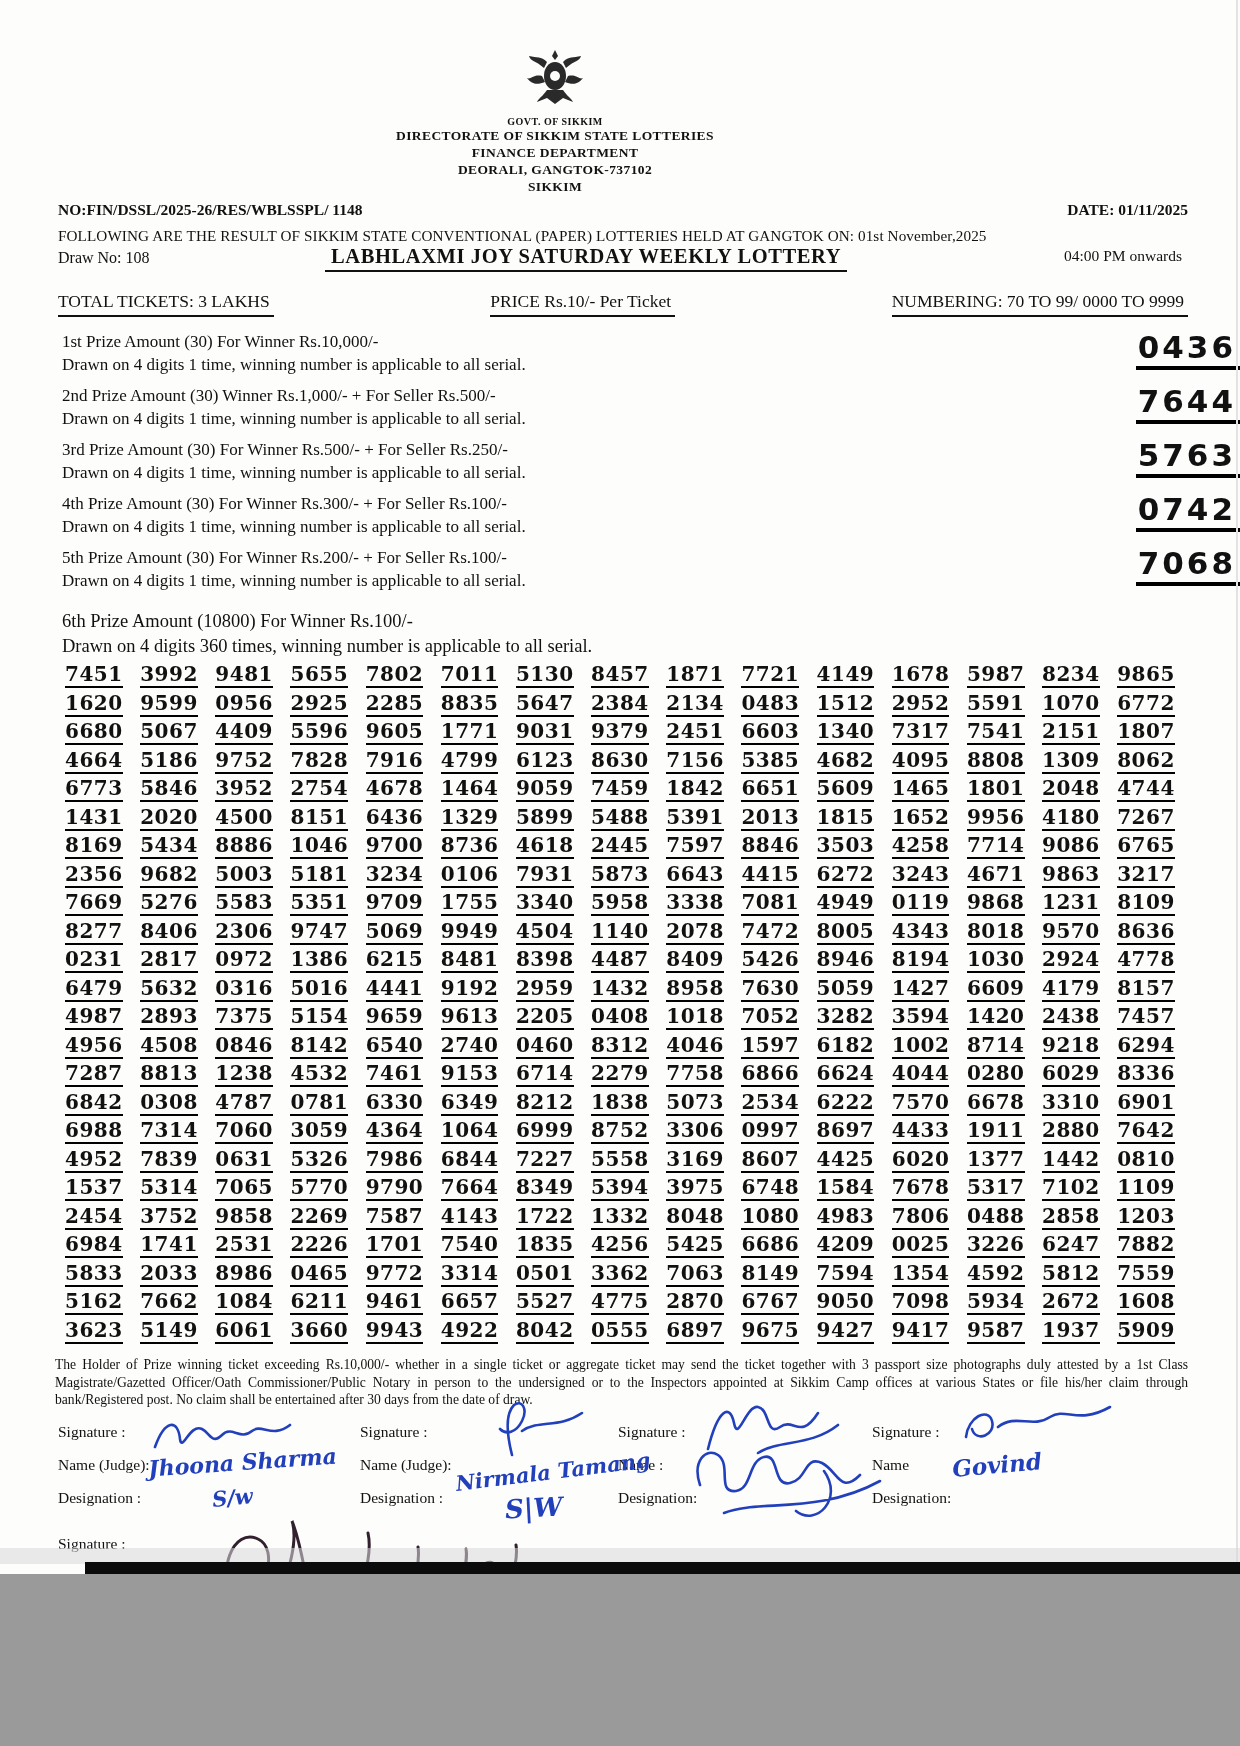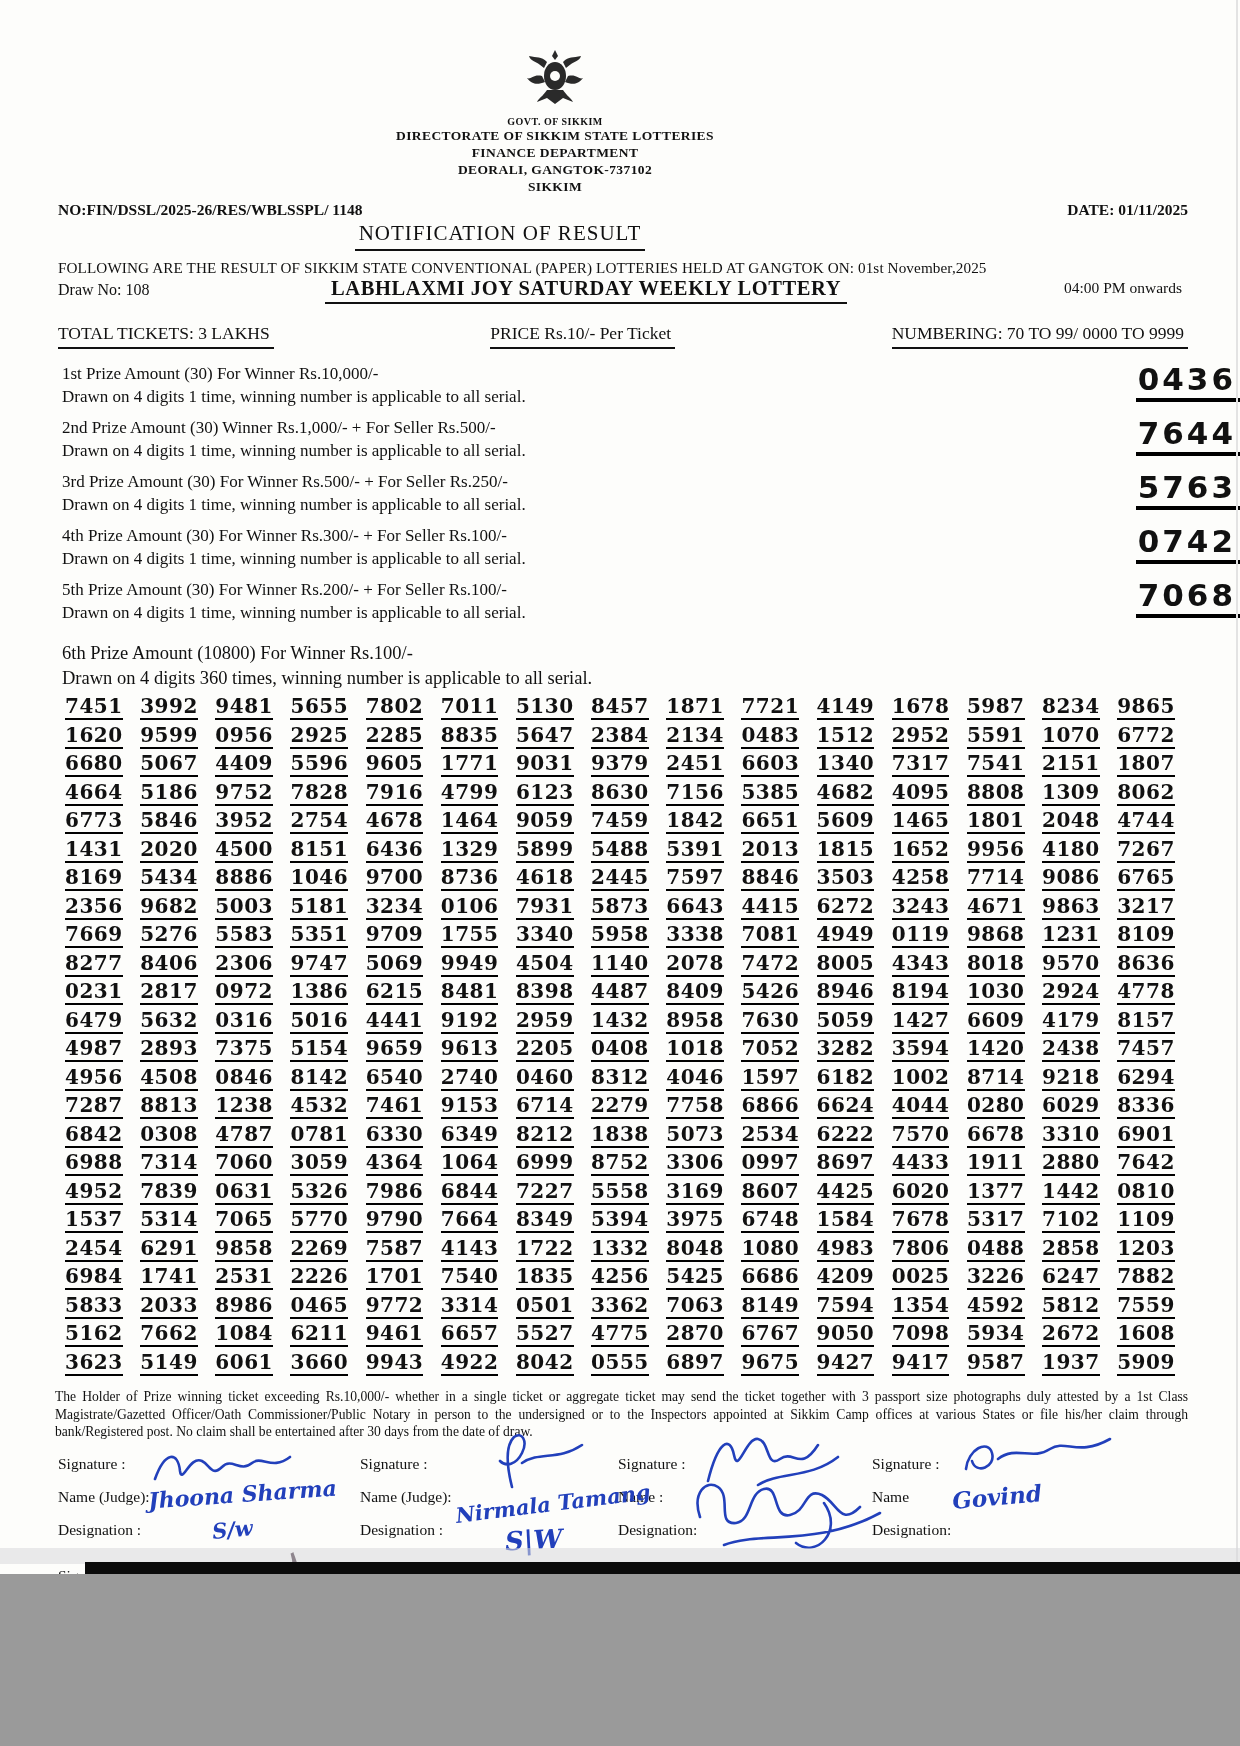--- a/index.html
+++ b/index.html
@@ -84,23 +84,20 @@
     <div class="org-line">FINANCE DEPARTMENT</div>
     <div class="org-line">DEORALI, GANGTOK-737102</div>
     <div class="org-line">SIKKIM</div>
   </div>
 
   <div class="docline">
     <span>NO:FIN/DSSL/2025-26/RES/WBLSSPL/ 1148</span>
     <span>DATE: 01/11/2025</span>
   </div>
 
-  <div class="main-title-wrap">
-    <span class="main-title">NOTIFICATION OF RESULT</span>
-  </div>
 
   <div class="following">FOLLOWING ARE THE RESULT OF SIKKIM STATE CONVENTIONAL (PAPER) LOTTERIES HELD AT GANGTOK ON: 01st November,2025</div>
 
   <div class="drawline">
     <span class="draw-no">Draw No: 108</span>
     <span class="lottery-name">LABHLAXMI JOY SATURDAY WEEKLY LOTTERY</span>
     <span class="draw-time">04:00 PM onwards</span>
   </div>
 
   <div class="ticketline">
@@ -471,21 +468,21 @@
         <span class="num">3975</span>
         <span class="num">6748</span>
         <span class="num">1584</span>
         <span class="num">7678</span>
         <span class="num">5317</span>
         <span class="num">7102</span>
         <span class="num">1109</span>
       </div>
       <div class="num-row">
         <span class="num">2454</span>
-        <span class="num">6291</span>
+        <span class="num">3752</span>
         <span class="num">9858</span>
         <span class="num">2269</span>
         <span class="num">7587</span>
         <span class="num">4143</span>
         <span class="num">1722</span>
         <span class="num">1332</span>
         <span class="num">8048</span>
         <span class="num">1080</span>
         <span class="num">4983</span>
         <span class="num">7806</span>

